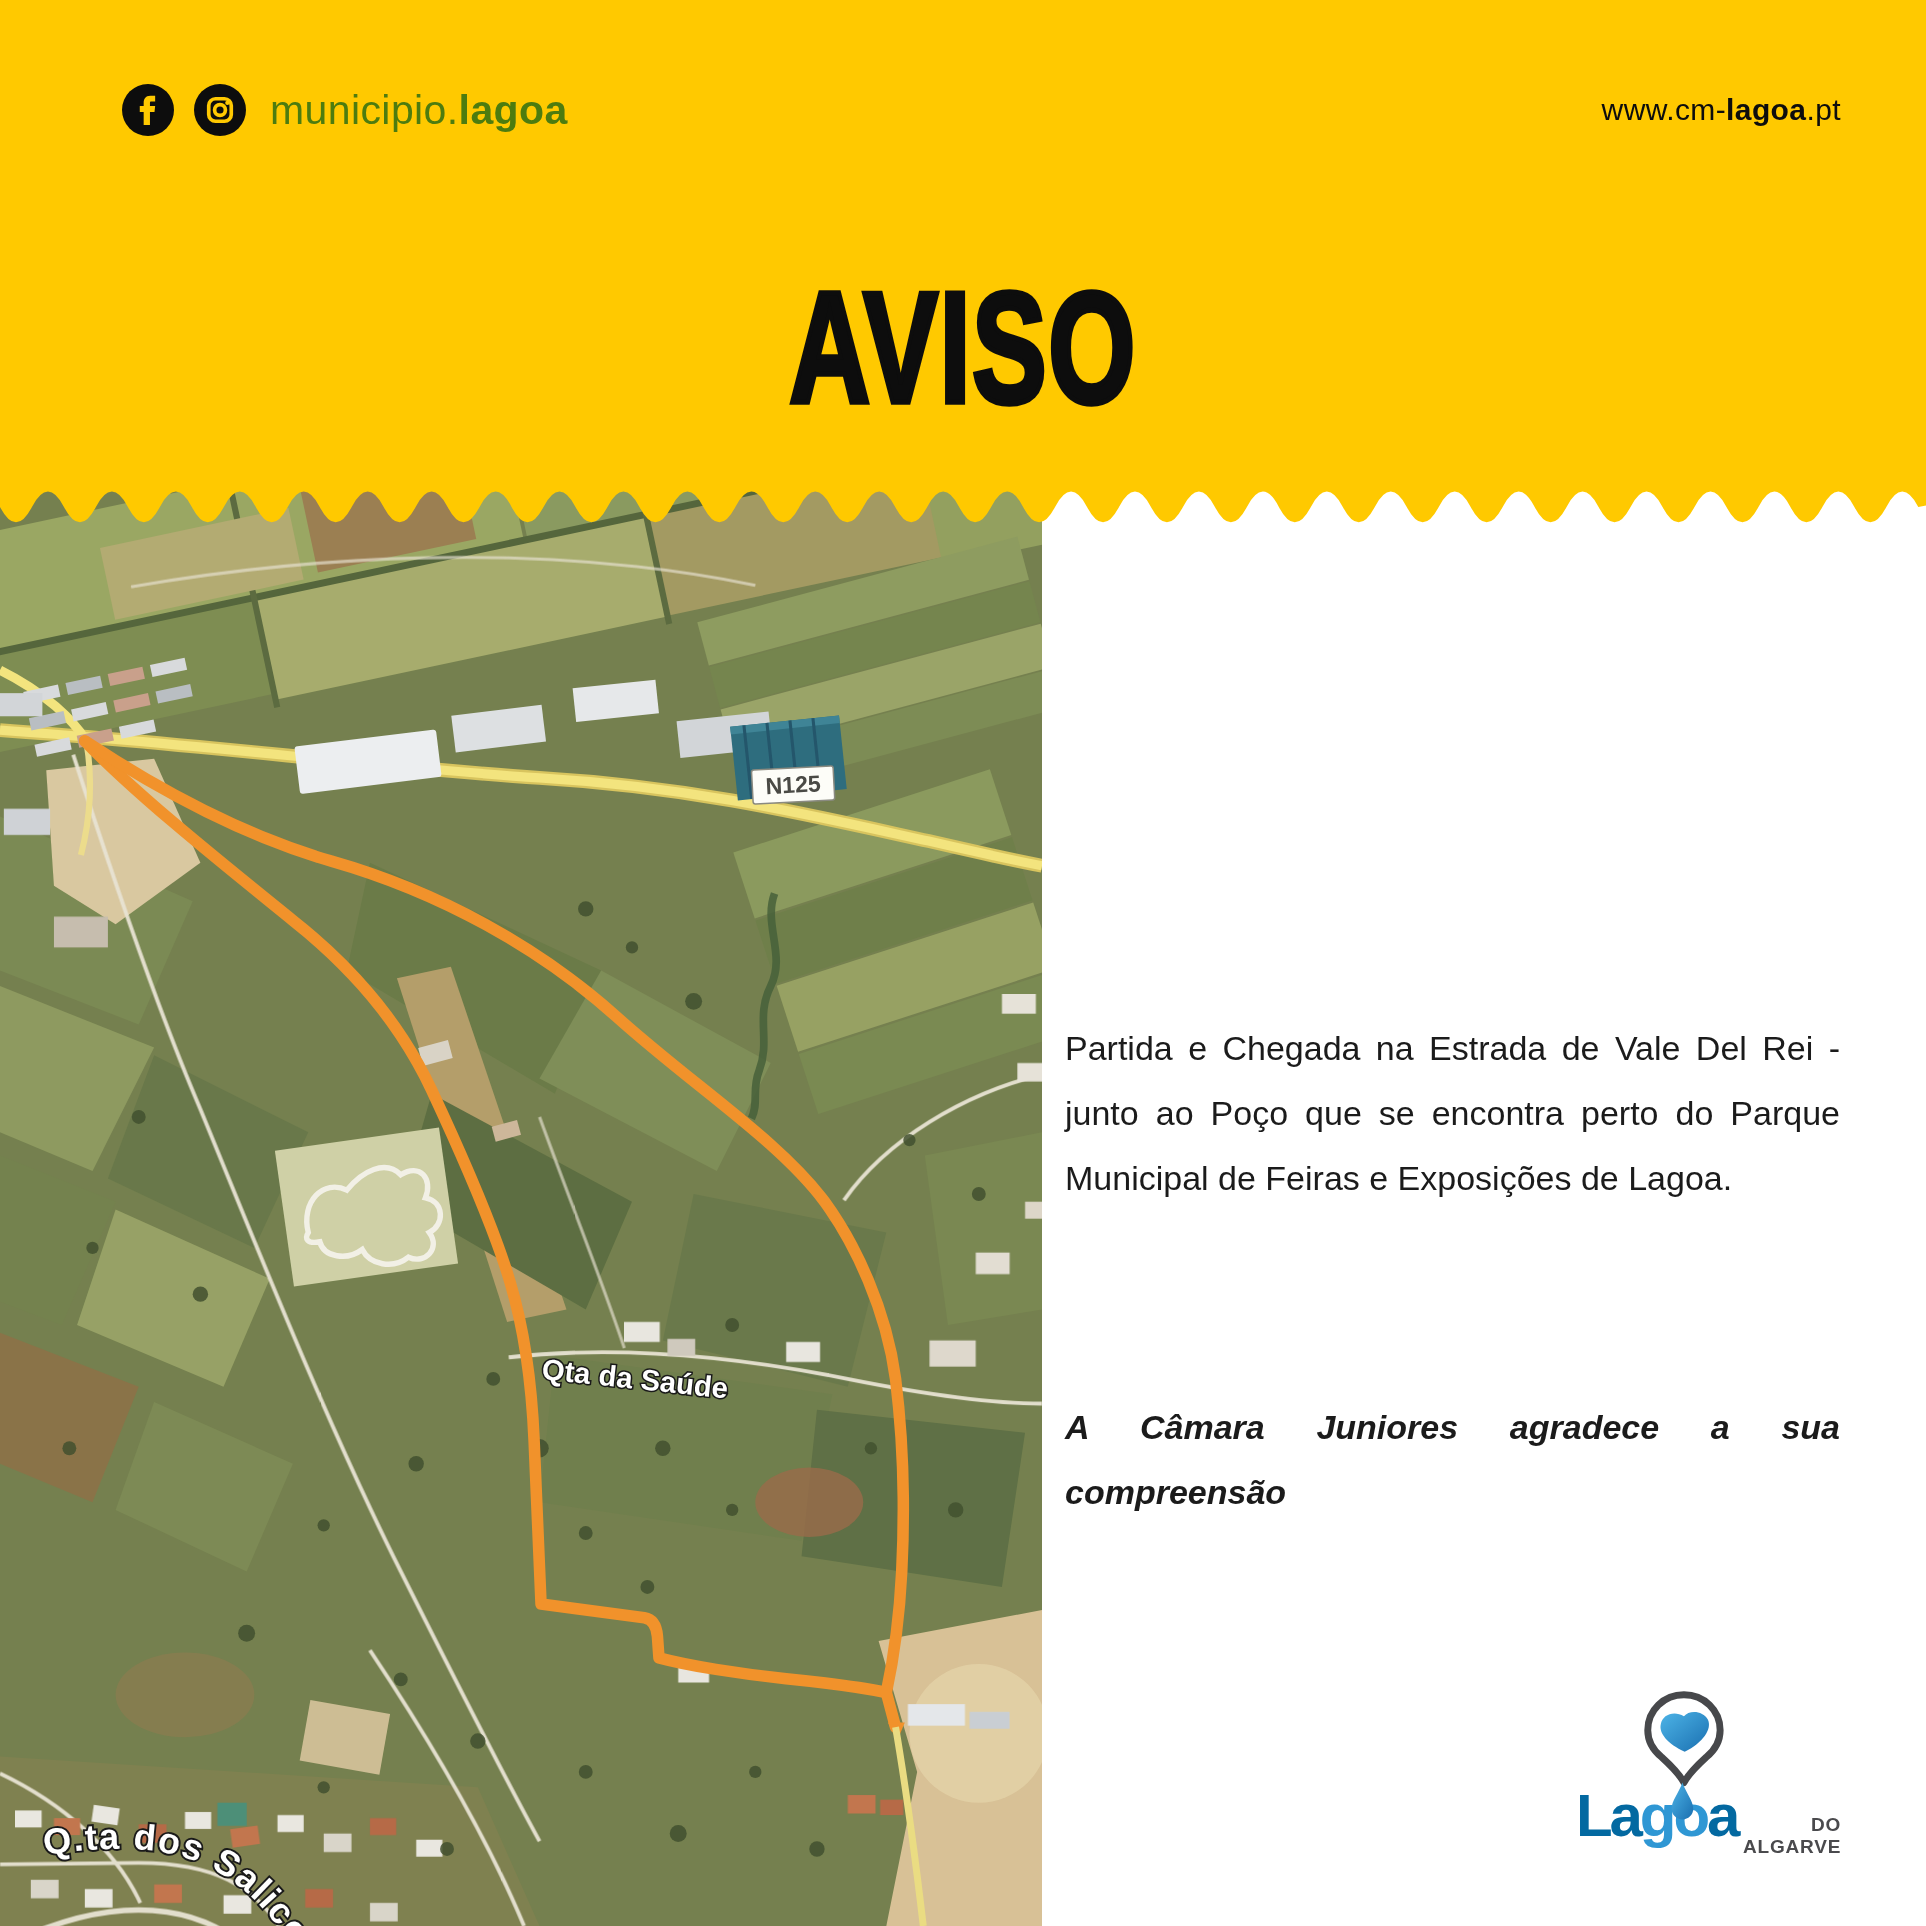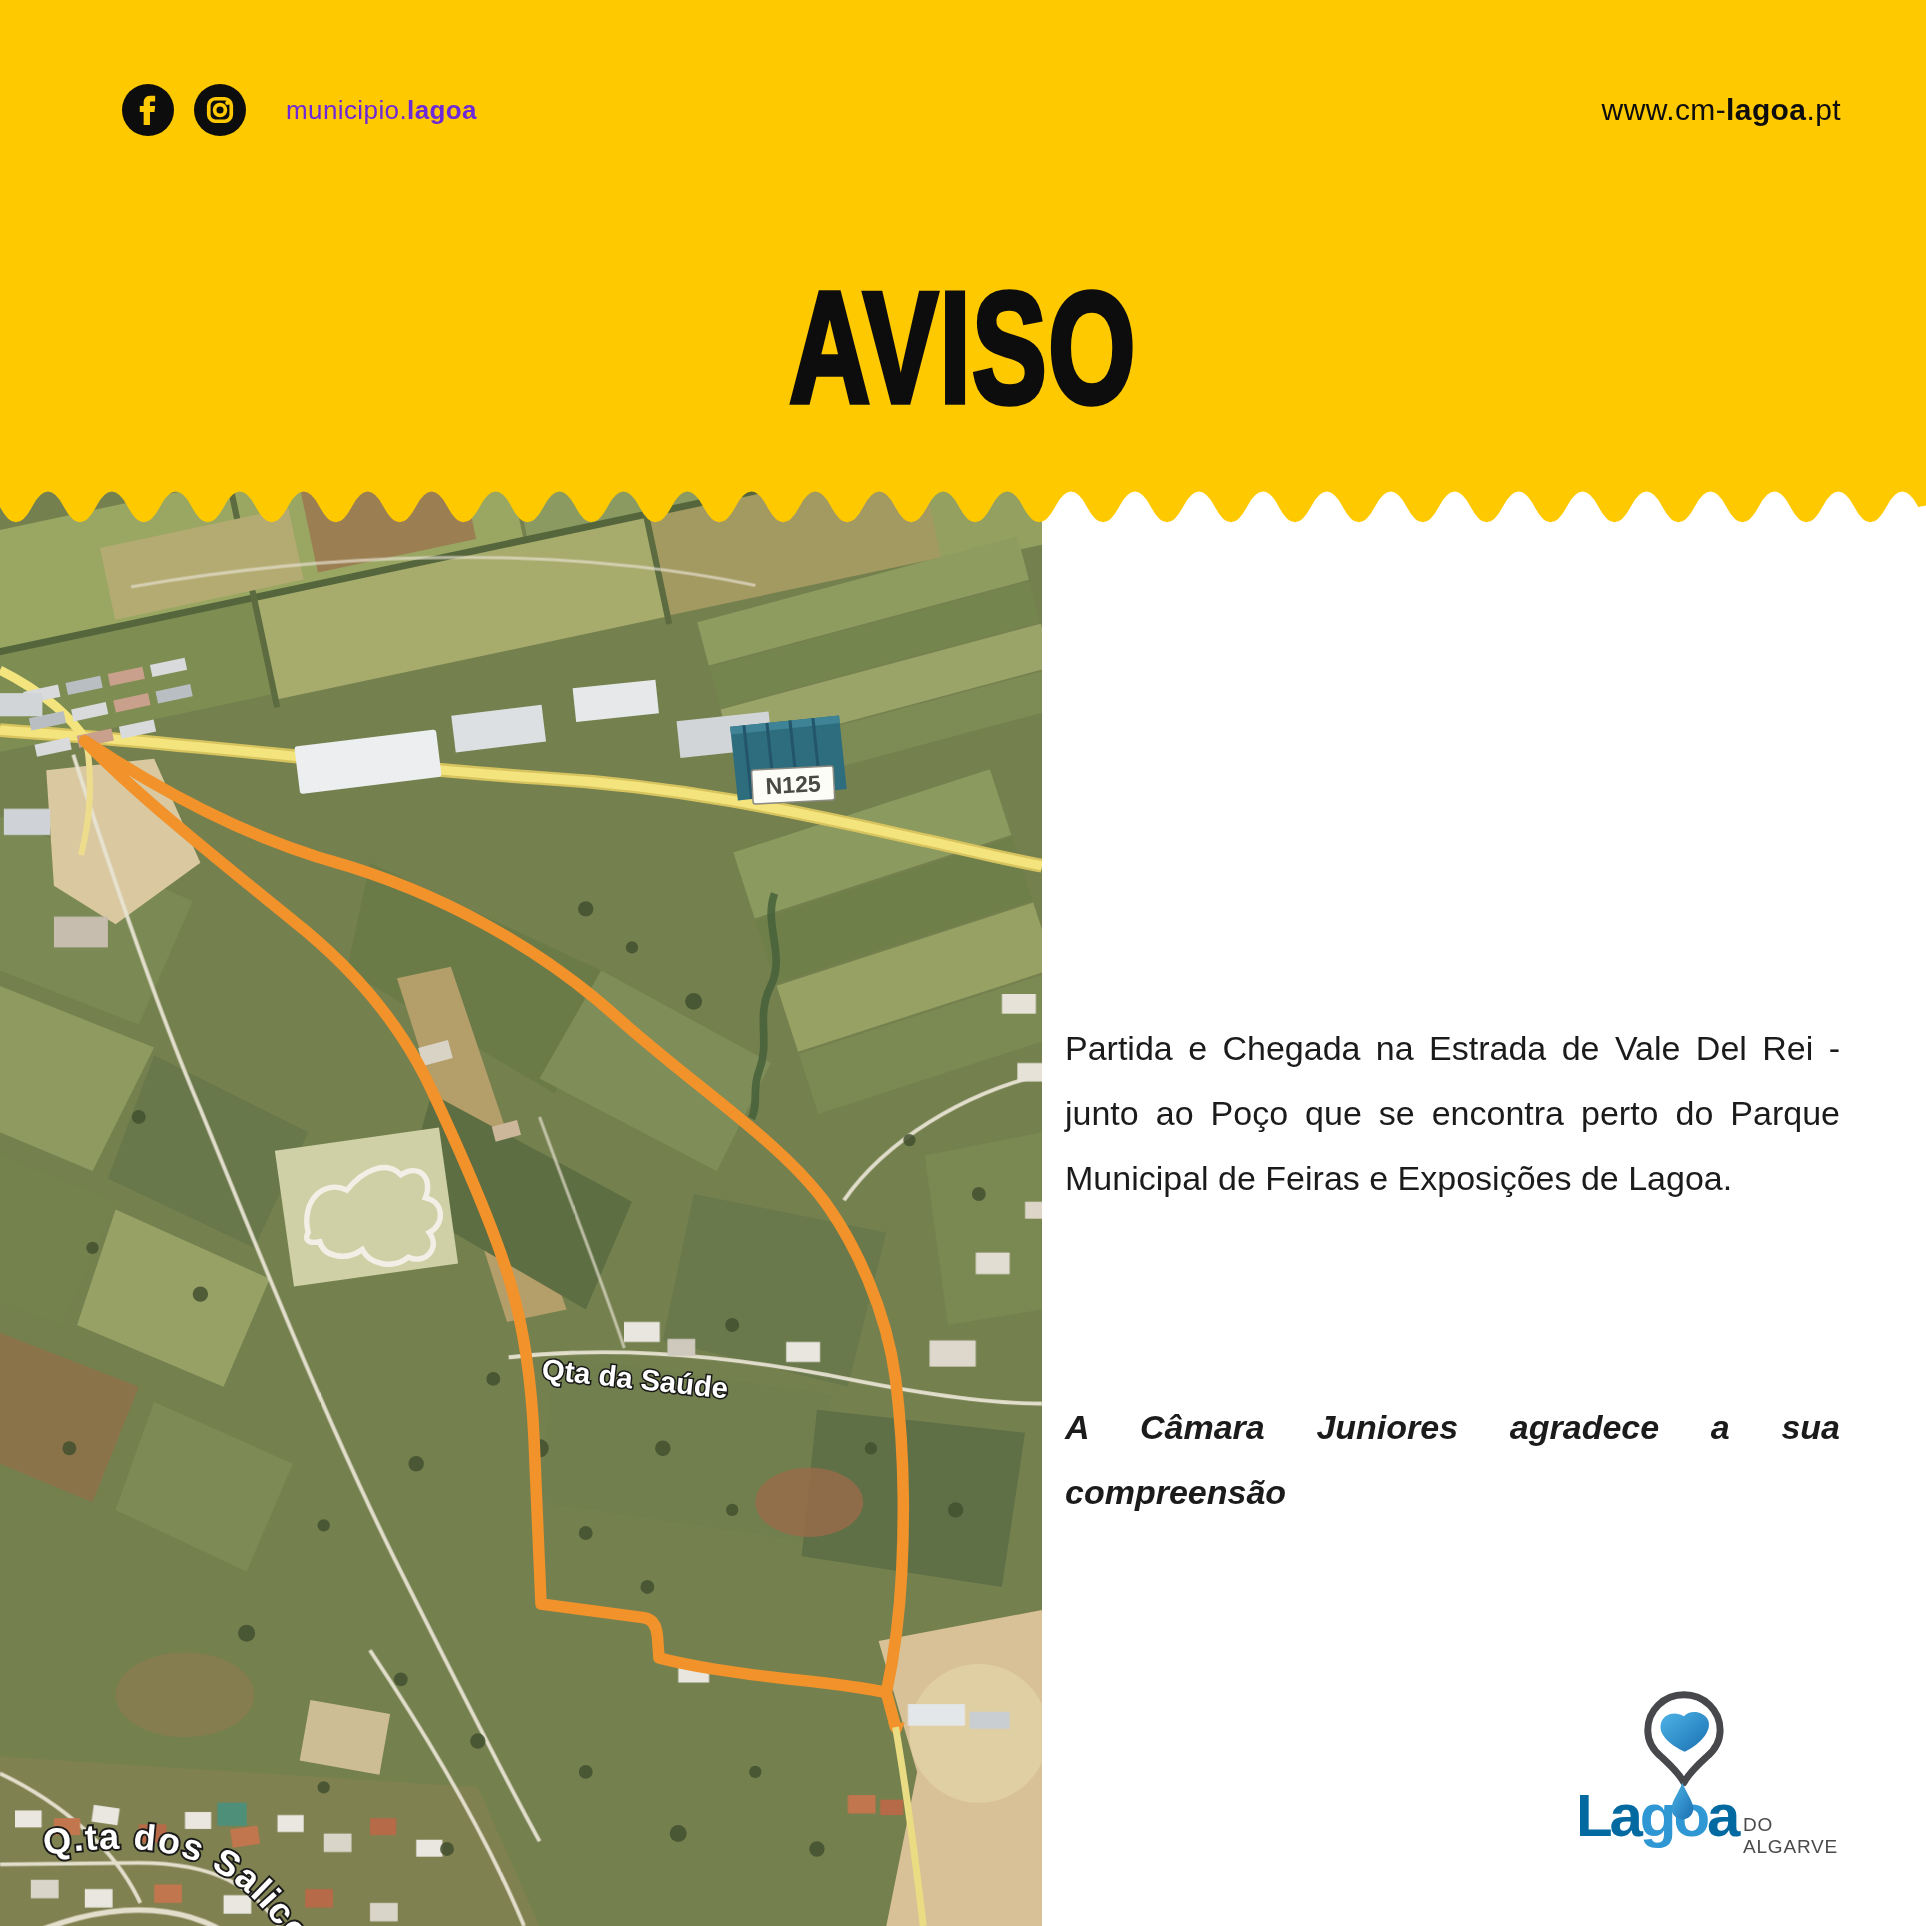--- a/index.html
+++ b/index.html
@@ -6,42 +6,42 @@
   .canvas{position:relative;width:1926px;height:1926px;overflow:hidden;background:#ffffff;font-family:"Liberation Sans",sans-serif;}
 
   
   .map-wrap{position:absolute;left:0;top:462px;width:1042px;height:1464px;z-index:1;}
 
   
   .header-wave{position:absolute;left:0;top:0;width:1926px;height:547px;z-index:2;pointer-events:none;}
   .header-row{position:absolute;left:0;top:83px;width:1926px;height:54px;z-index:3;display:flex;align-items:center;}
   .social-group{display:flex;align-items:center;gap:20px;margin-left:122px;}
   .icon-circle{width:52px;height:52px;}
-  .handle{font-size:26px;color:#6d28d9;margin-left:20px;letter-spacing:0.4px;}
+  .handle{font-size:41px;color:#4d7c0f;margin-left:4px;letter-spacing:0.4px;}
   .handle b,.site b{font-weight:700;}
   .site{position:absolute;right:85px;top:0;height:54px;display:flex;align-items:center;font-size:30px;color:#0d0d0d;letter-spacing:0.4px;}
   .big-title{position:absolute;left:0;top:270px;width:1926px;text-align:center;z-index:3;
     font-size:112px;line-height:112px;font-weight:700;color:#0d0d0d;
     -webkit-text-stroke:3.9px #0d0d0d;letter-spacing:1.5px;
     transform:scaleY(1.4);transform-origin:50% 0;}
 
   
   .copy{position:absolute;left:1065px;width:775px;z-index:3;color:#1b1b1b;
     font-size:34px;line-height:65px;text-align:justify;}
   .copy.p1{top:653px;}
   .copy.p2{top:982px;}
   .copy.closing{top:1361px;font-weight:700;font-style:italic;}
 
   
   .logo-word{position:absolute;left:1576px;top:1786px;z-index:3;font-size:60px;line-height:60px;
     font-weight:700;letter-spacing:-3.1px;white-space:nowrap;}
   .logo-word .dk{color:#0369a1;}
   .logo-word .bl{color:#2f97d4;}
   .logo-tagline{position:absolute;left:1743px;top:1814px;z-index:3;font-size:19px;line-height:22.3px;
-    font-weight:400;color:#4a4a4d;letter-spacing:0.8px;}
+    font-weight:700;color:#4a4a4d;letter-spacing:0.8px;text-align:right;}
   .logo-pin{position:absolute;left:1549px;top:1684px;width:293px;height:231px;z-index:4;pointer-events:none;}
 </style>
 </head>
 <body>
 
 <div class="canvas">
 
   <svg class="map-wrap" viewBox="0 600 1352 1900" preserveAspectRatio="none">
 
     <rect x="0" y="600" width="1352" height="1900" fill="#75804f"></rect>

